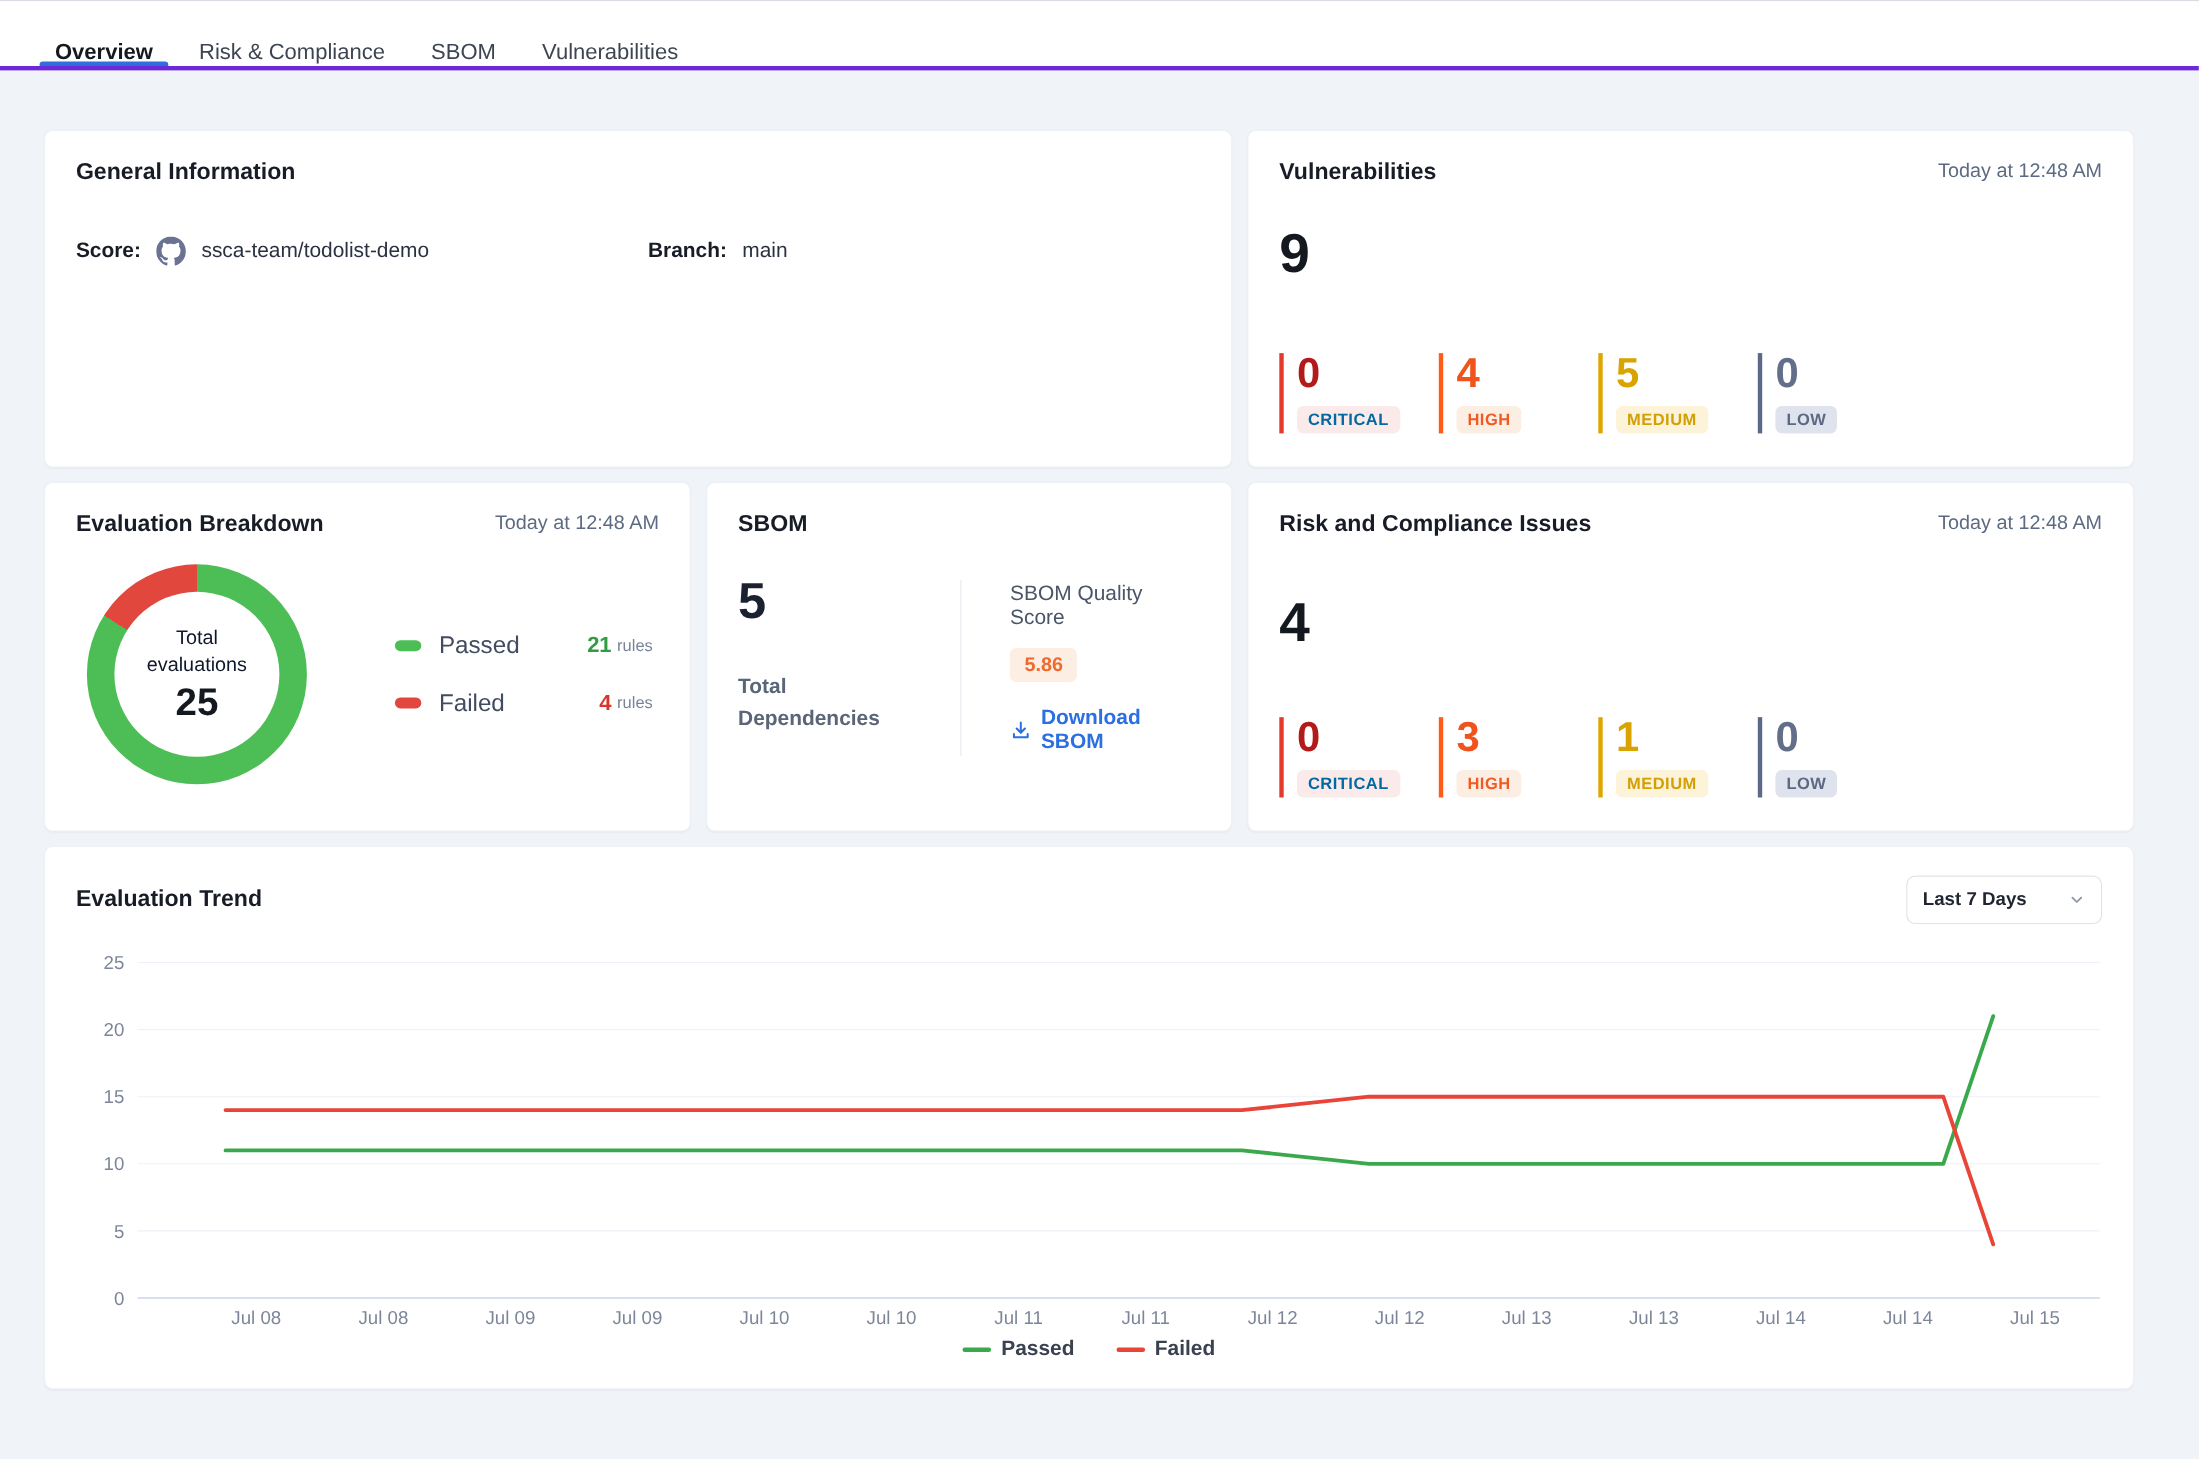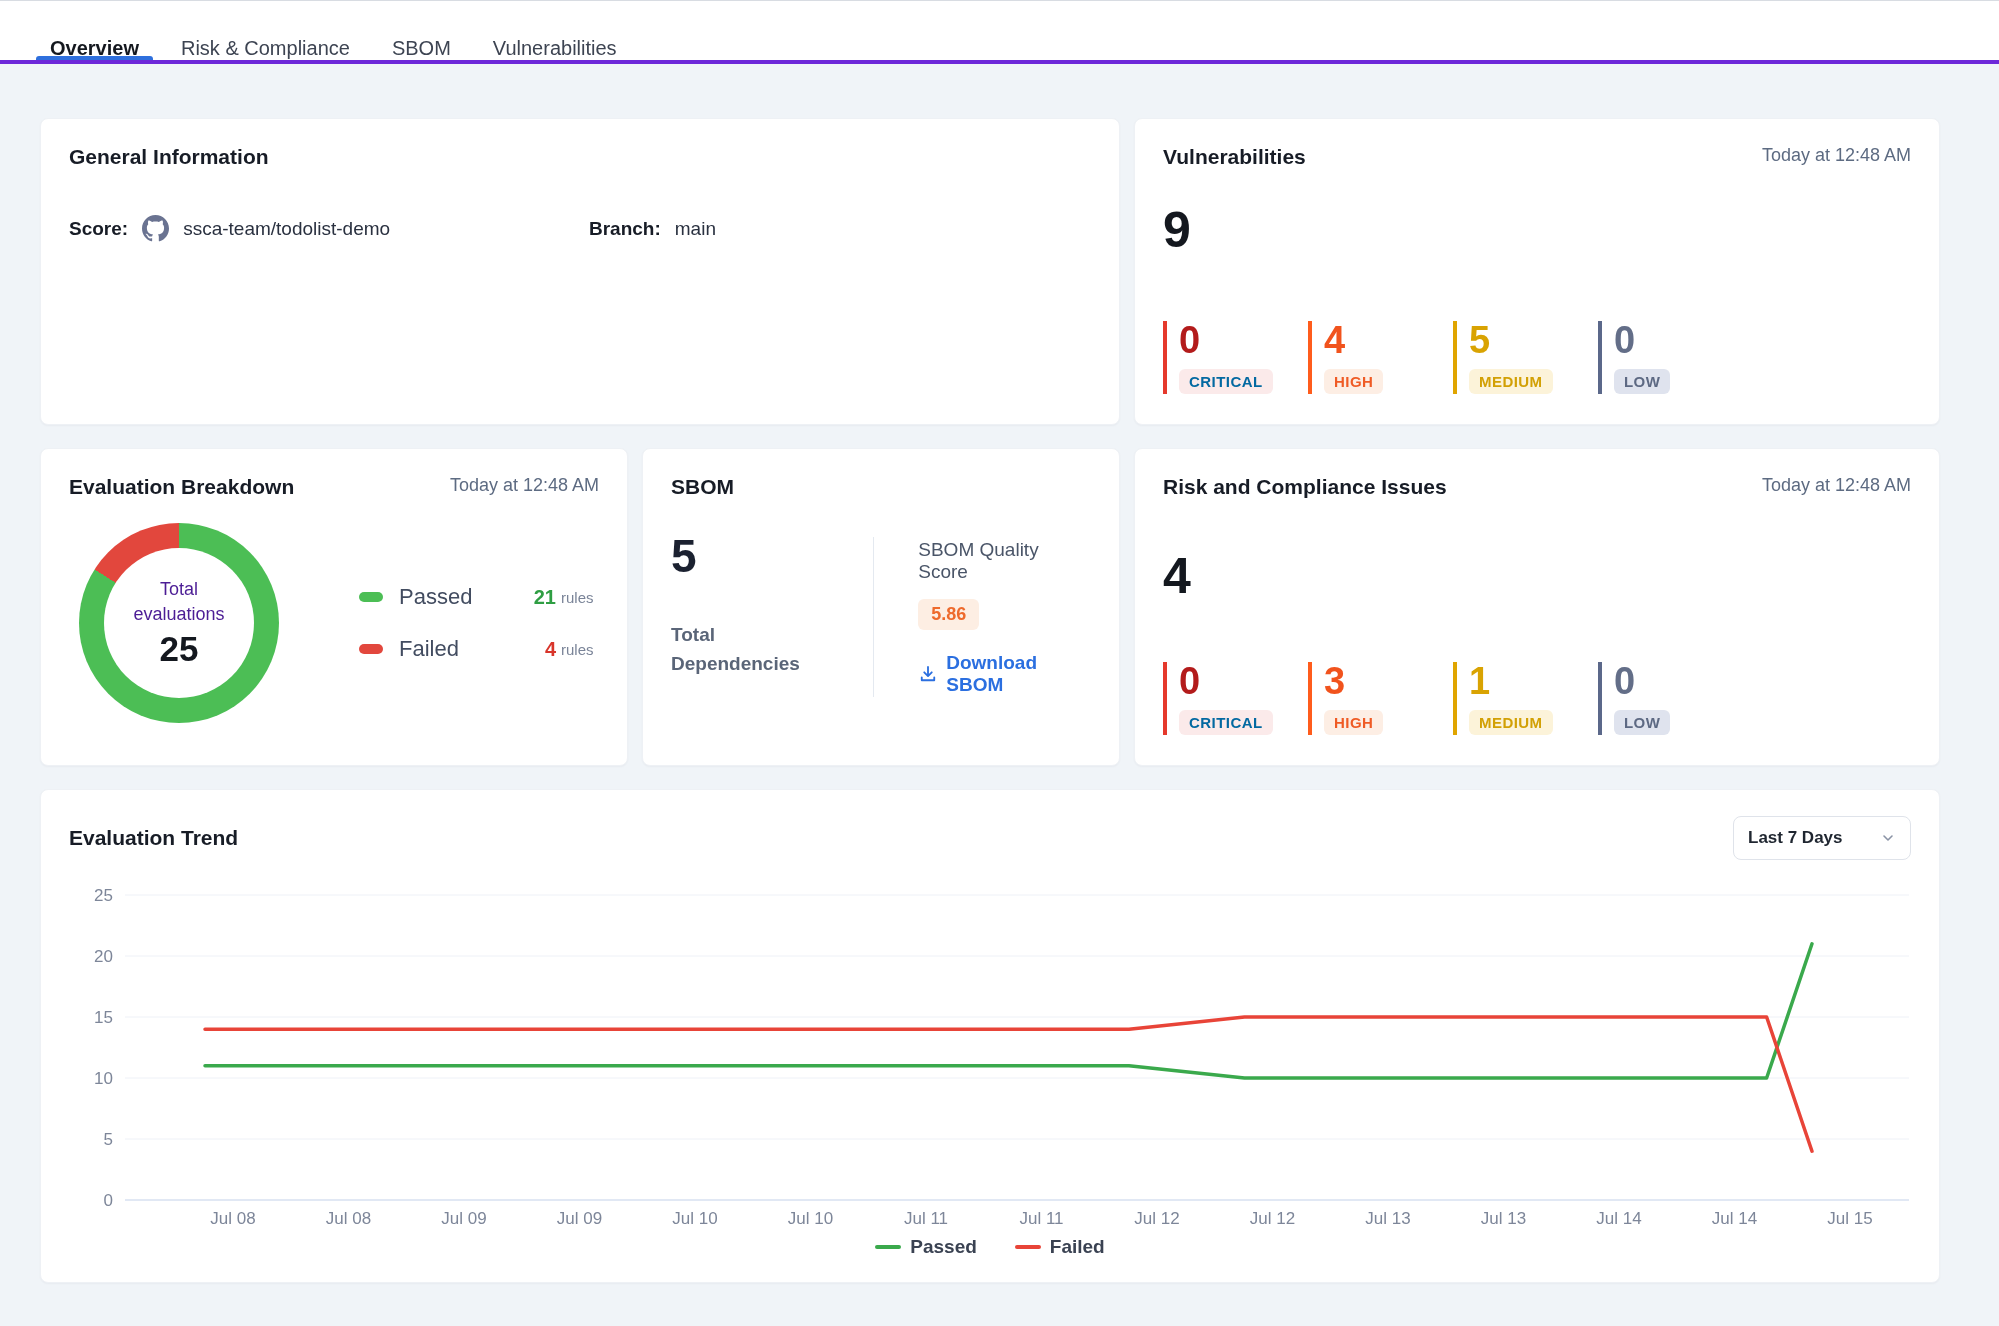--- a/index.html
+++ b/index.html
@@ -10,21 +10,21 @@
   .topbar { background:#fff; height:64px; display:flex; align-items:flex-end;
     padding-left:50px; gap:42px; border-bottom:4px solid #6d28d9; border-top:1px solid #d8dce2;}
   .tab { display:flex; align-items:center; position:relative; cursor:pointer;
     font-size:20px; color:#3d4452; }
   .tab.active { font-weight:bold; color:#14181f; }
   .tab.active::after { content:""; position:absolute; left:-14px; right:-14px; bottom:0;
     height:4px; background:#2e6fdd; border-radius:3px 3px 0 0; }
 
   
   .container { margin:54px 59px 0 40px; display:grid;
-    grid-template-columns:588px 478px 1fr; gap:23px 14px; }
+    grid-template-columns:588px 478px 1fr; gap:13px 14px; }
   .card { background:#fff; border-radius:8px; border:1px solid #eef1f5;
     box-shadow:0 1px 2px rgba(16,24,40,.04); padding:26px 28px; display:flex; flex-direction:column; }
   .card-general { grid-column:1 / 3; height:307px; }
   .card-vuln    { grid-column:3; height:307px; }
   .card-eval    { height:318px; }
   .card-sbom    { height:318px; }
   .card-risk    { height:318px; }
   .card-trend   { grid-column:1 / 4; padding-bottom:24px; }
 
   .card-head { display:flex; justify-content:space-between; align-items:flex-start; }
@@ -54,21 +54,21 @@
   .sev-medium { border-color:#e0a500; } .sev-medium .sev-count { color:#d9a302; }
   .sev-medium .sev-badge { background:#fcf3d9; color:#d2a005; }
   .sev-low { border-color:#5b688a; } .sev-low .sev-count { color:#636e88; }
   .sev-low .sev-badge { background:#dfe3ee; color:#5d6983; }
 
   
   .eb-body { display:flex; align-items:center; margin-top:24px; }
   .donut { width:200px; height:200px; border-radius:50%; position:relative; margin-left:10px; flex:none; }
   .donut-hole { position:absolute; inset:25px; background:#fff; border-radius:50%;
     display:flex; flex-direction:column; align-items:center; justify-content:center; }
-  .donut-label { width:130px; text-align:center; font-size:18px; color:#4c1d95; line-height:1.35; }
+  .donut-label { width:130px; text-align:center; font-size:18px; color:#0f172a; line-height:1.35; }
   .donut-total { font-size:35px; font-weight:bold; color:#14181f; margin-top:3px; }
   .eb-legend { margin-left:80px; flex:1; display:flex; flex-direction:column; gap:26px; }
   .ebl-row { display:flex; align-items:center; }
   .ebl-pill { width:24px; height:10px; border-radius:5px; flex:none; }
   .ebl-pill.green { background:#4cbe55; } .ebl-pill.red { background:#e2473d; }
   .ebl-name { font-size:22px; color:#424c60; margin-left:16px; }
   .ebl-count { margin-left:auto; font-size:20px; font-weight:bold; }
   .ebl-count.green { color:#2f9e43; } .ebl-count.red { color:#d8352b; }
   .ebl-unit { font-size:15px; color:#7a8498; margin-left:5px; width:38px; }
 

